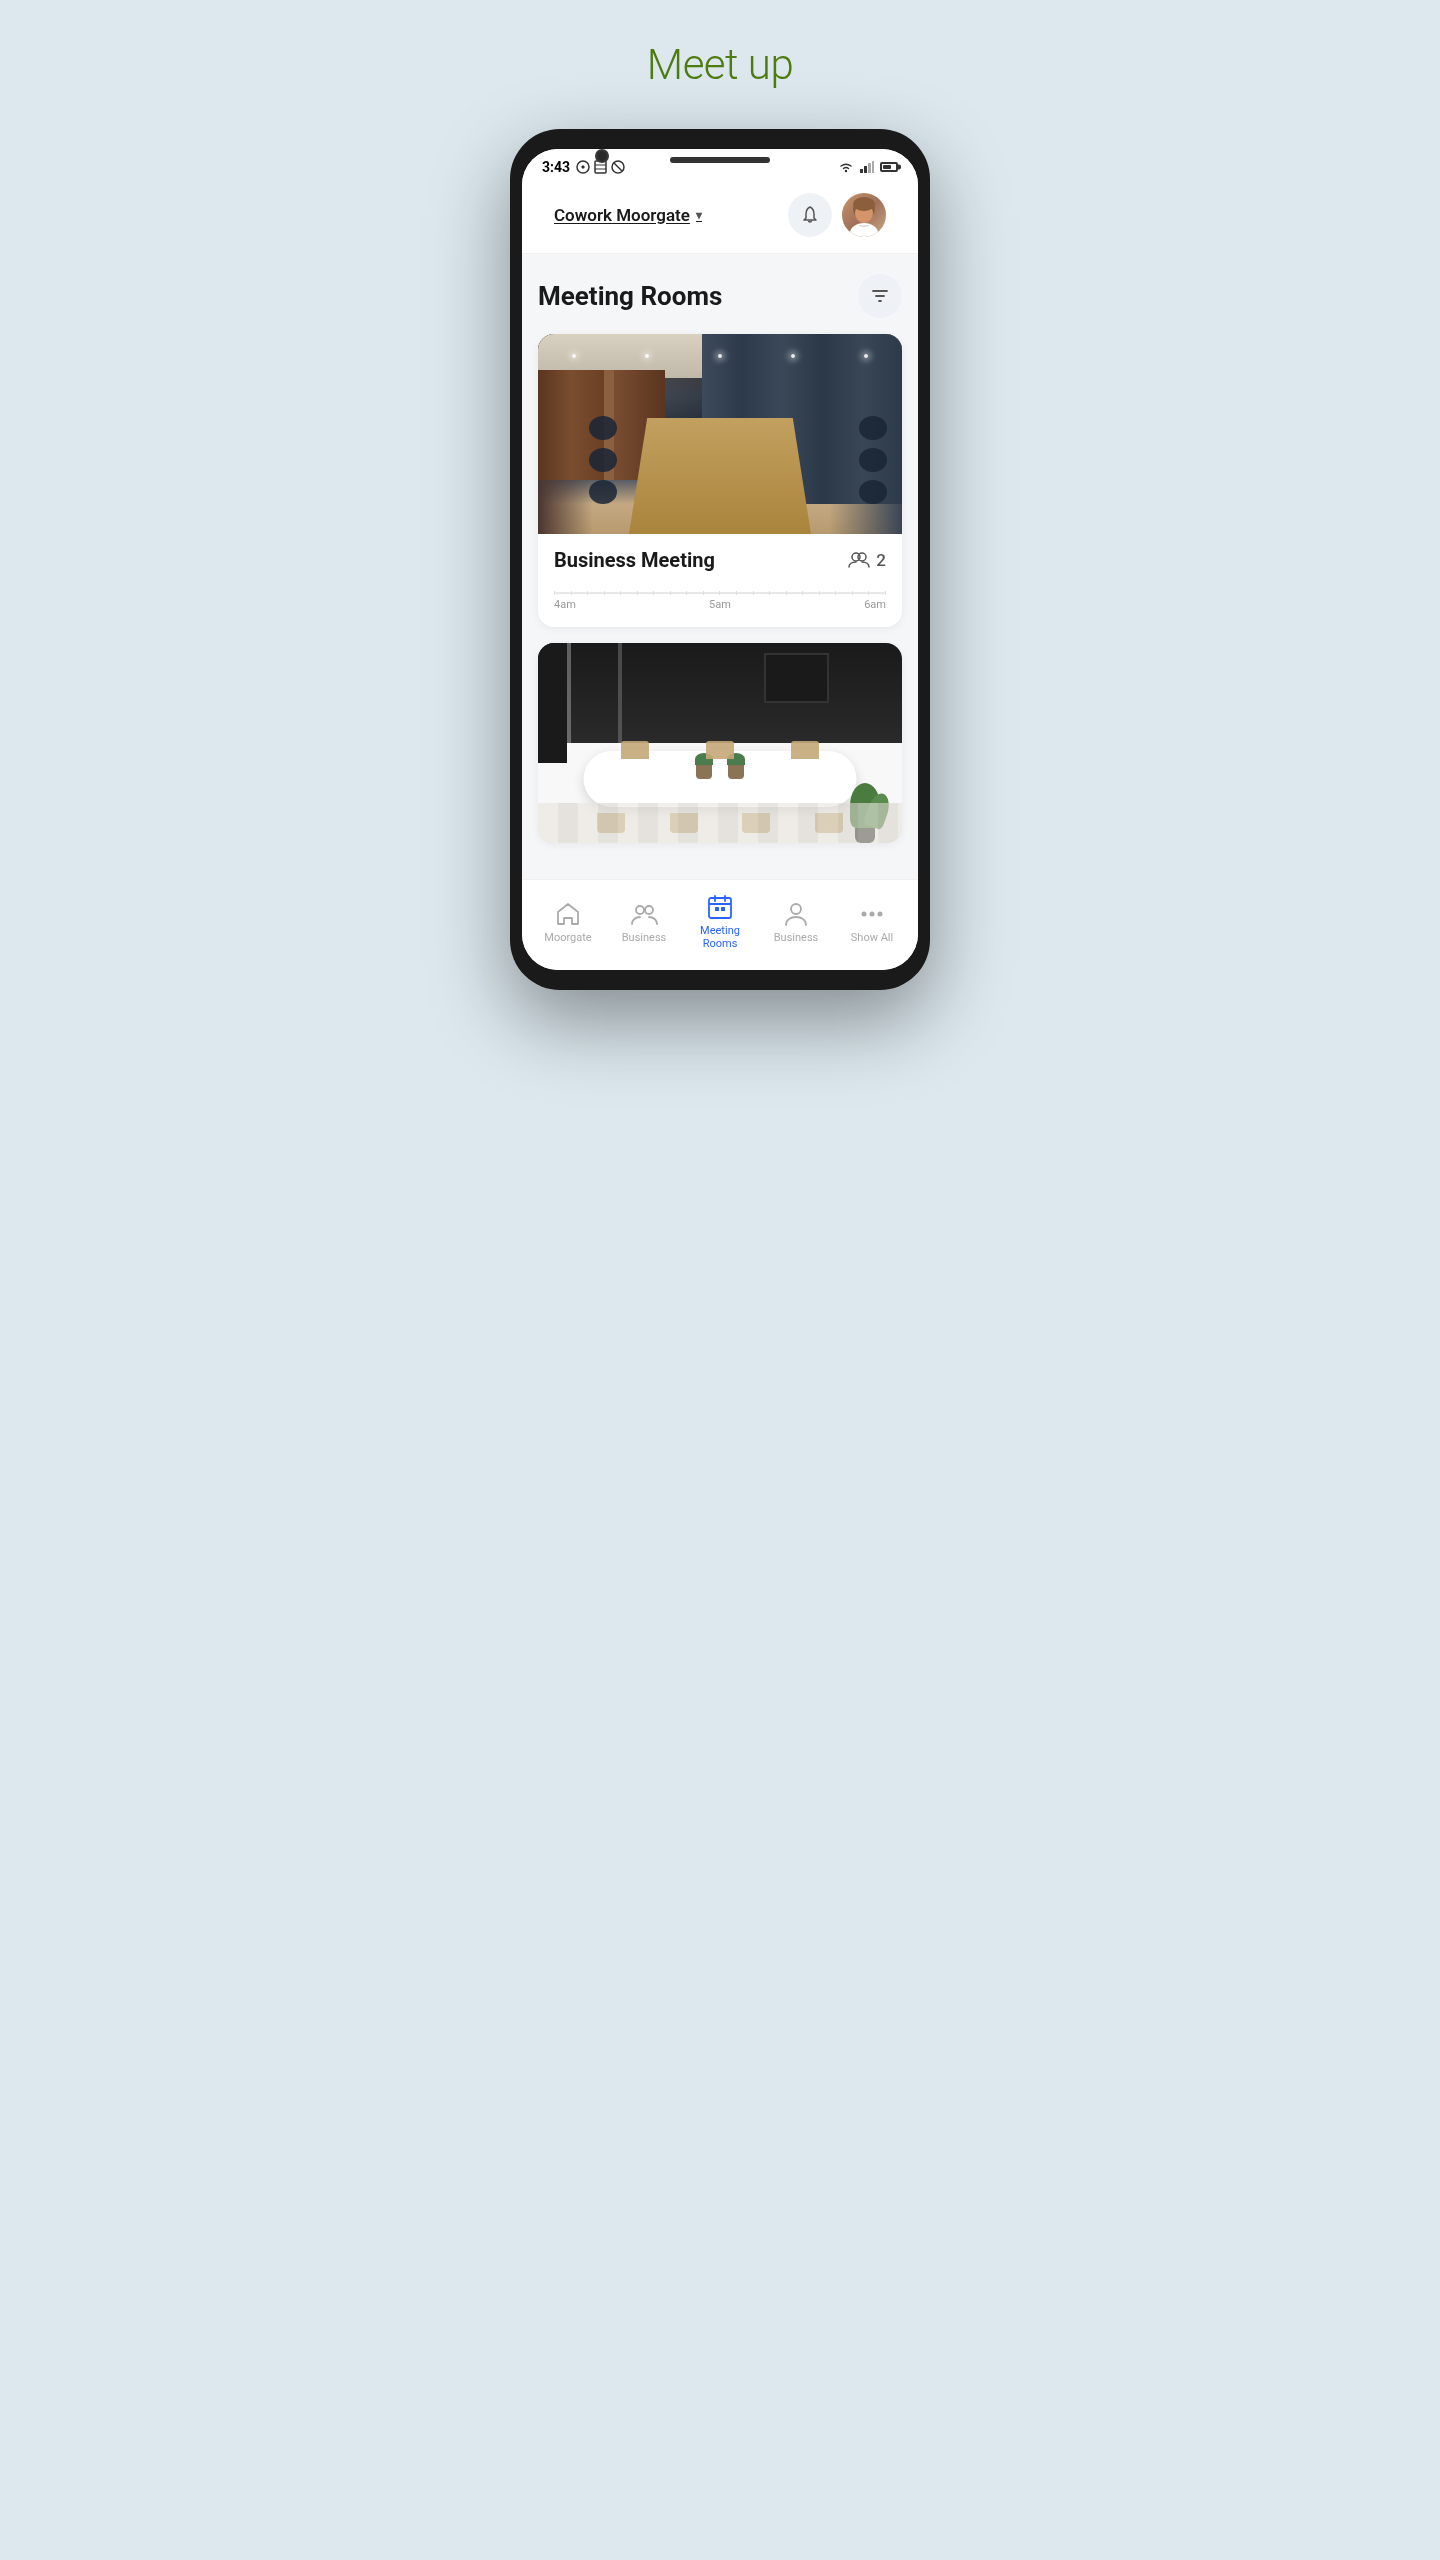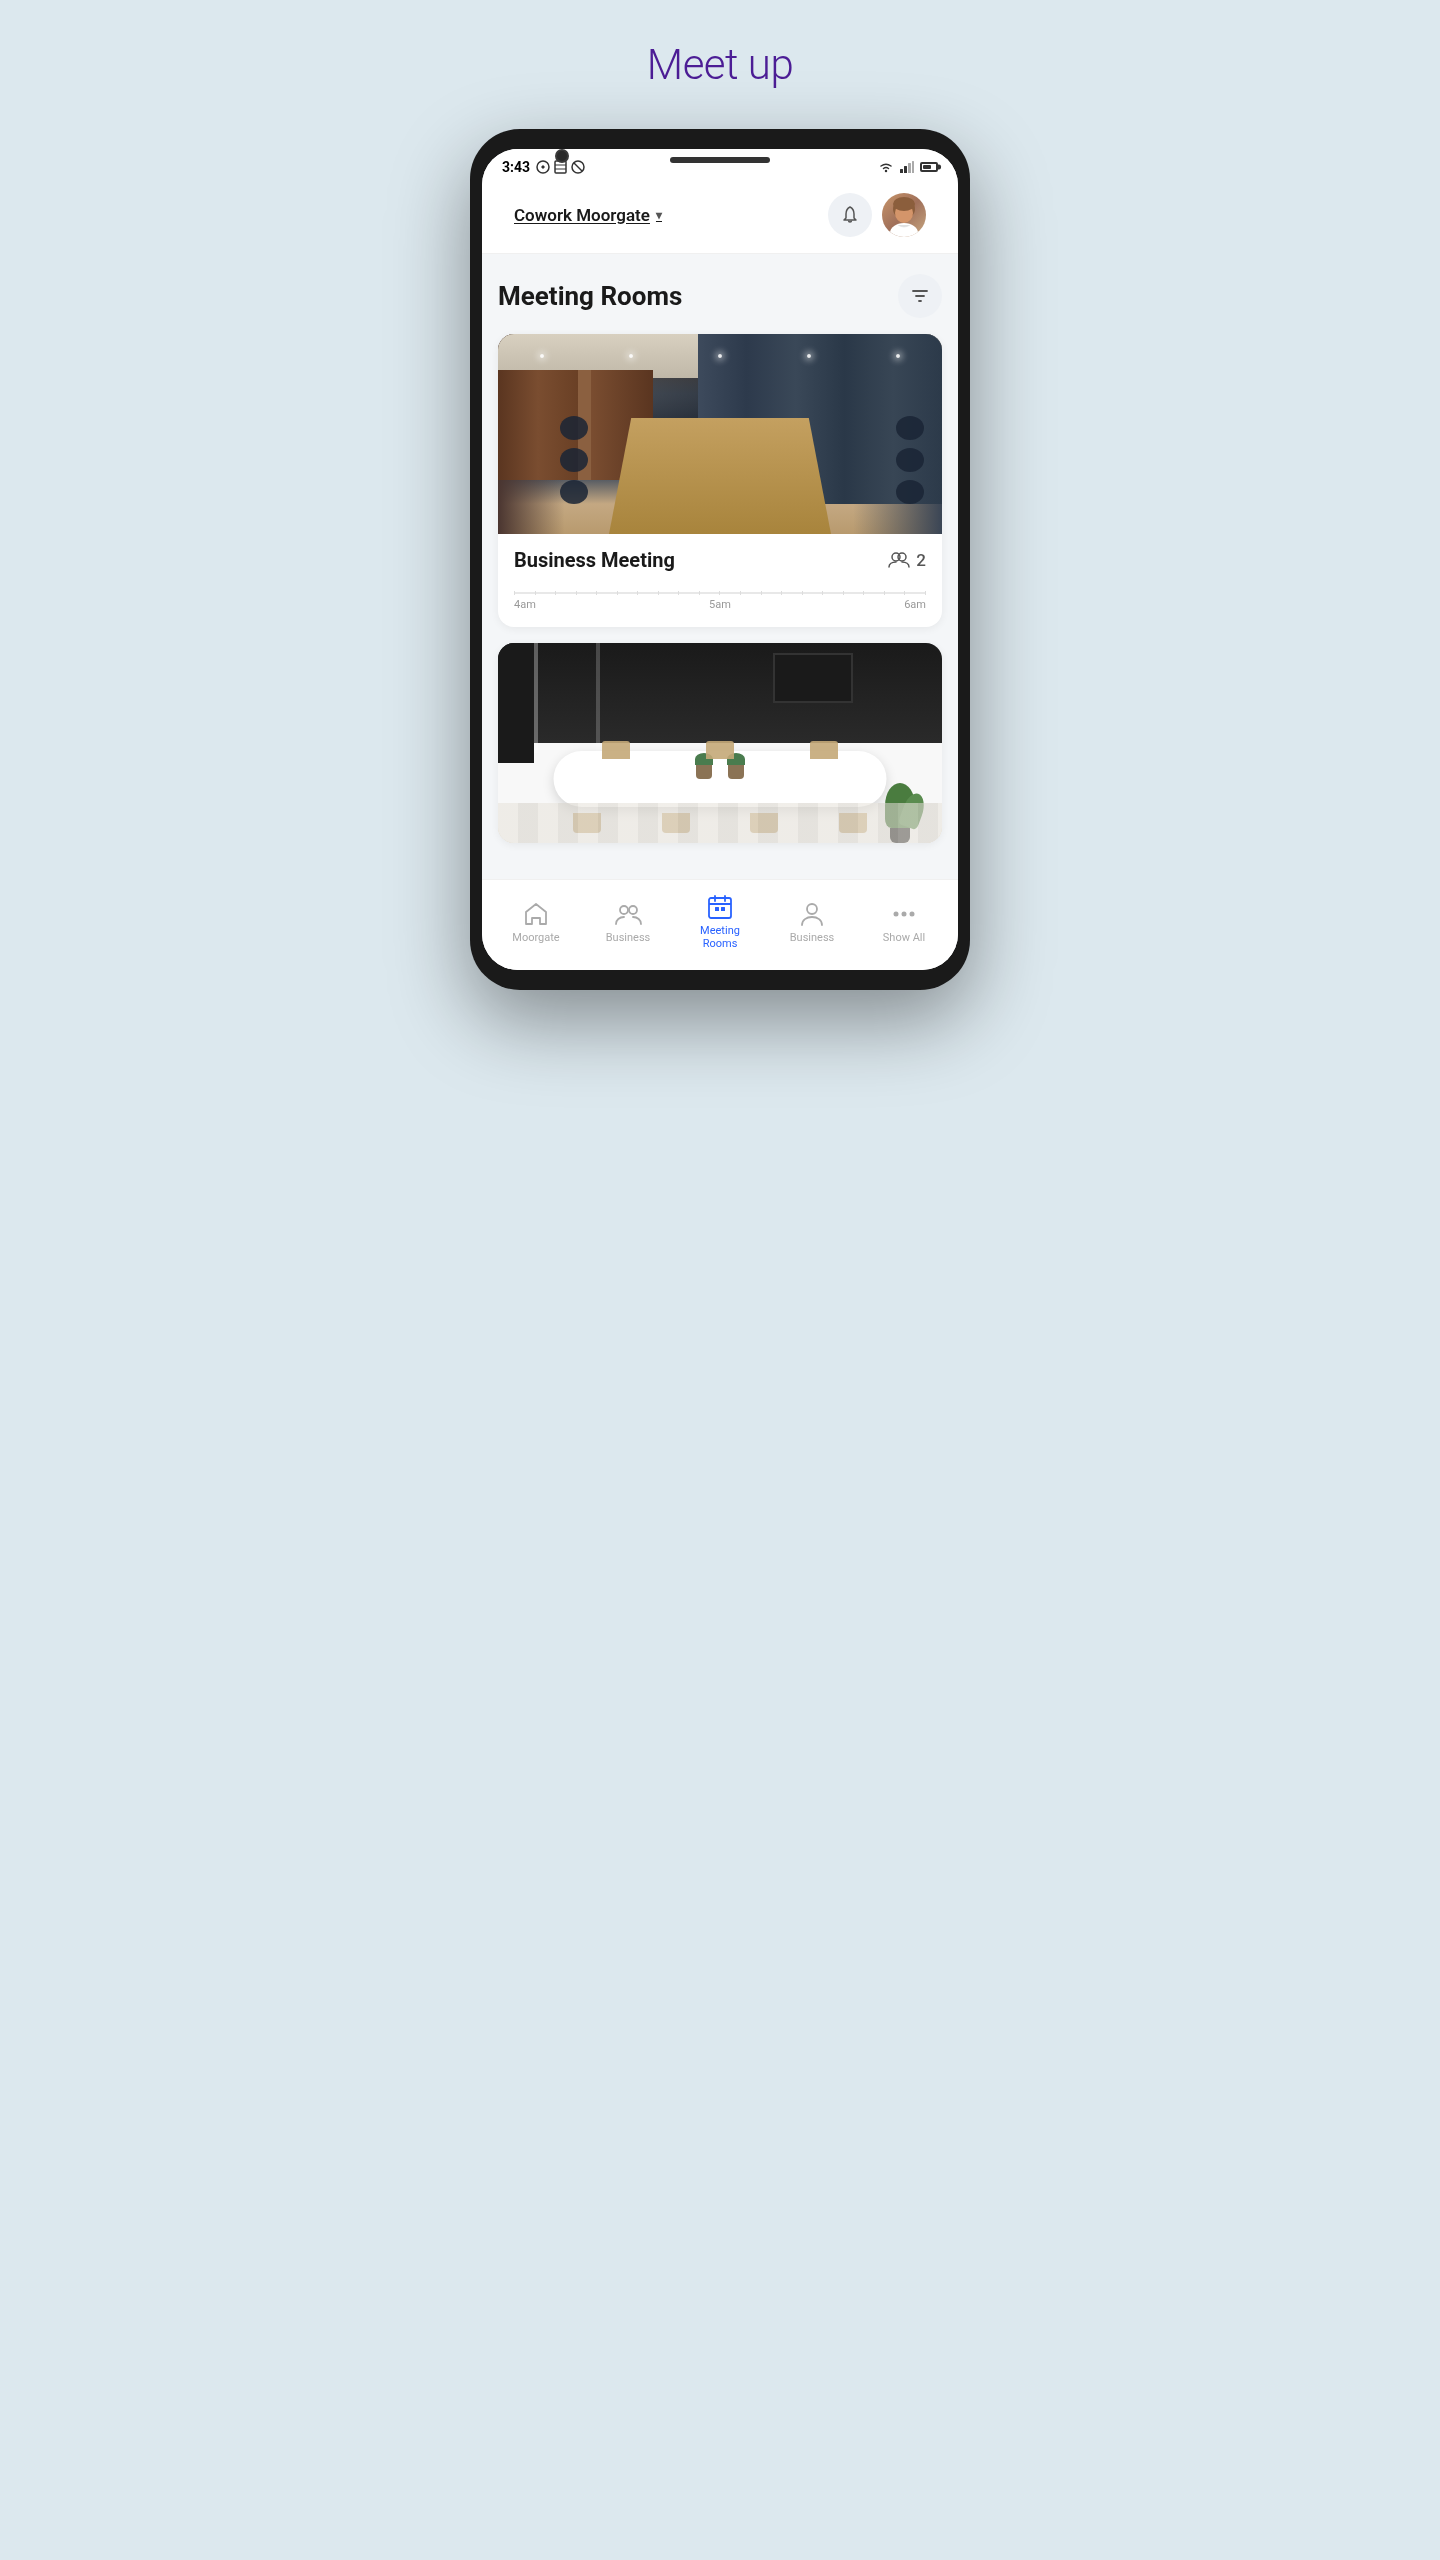--- a/index.html
+++ b/index.html
@@ -10,27 +10,27 @@
       flex-direction: column;
       align-items: center;
       min-height: 100vh;
       font-family: -apple-system, BlinkMacSystemFont, 'Segoe UI', Roboto, sans-serif;
       padding: 40px 0;
     }
 
     .app-title {
       font-size: 42px;
       font-weight: 300;
-      color: #4c1d95;
+      color: #4d7c0f;
       margin-bottom: 40px;
       letter-spacing: -0.5px;
     }
 
     .phone-frame {
-      width: 500px;
+      width: 420px;
       background: #1a1a1a;
       border-radius: 50px;
       padding: 20px 12px;
       box-shadow: 0 30px 80px rgba(0,0,0,0.4);
       position: relative;
     }
 
     .phone-frame::before {
       content: '';
       position: absolute;

